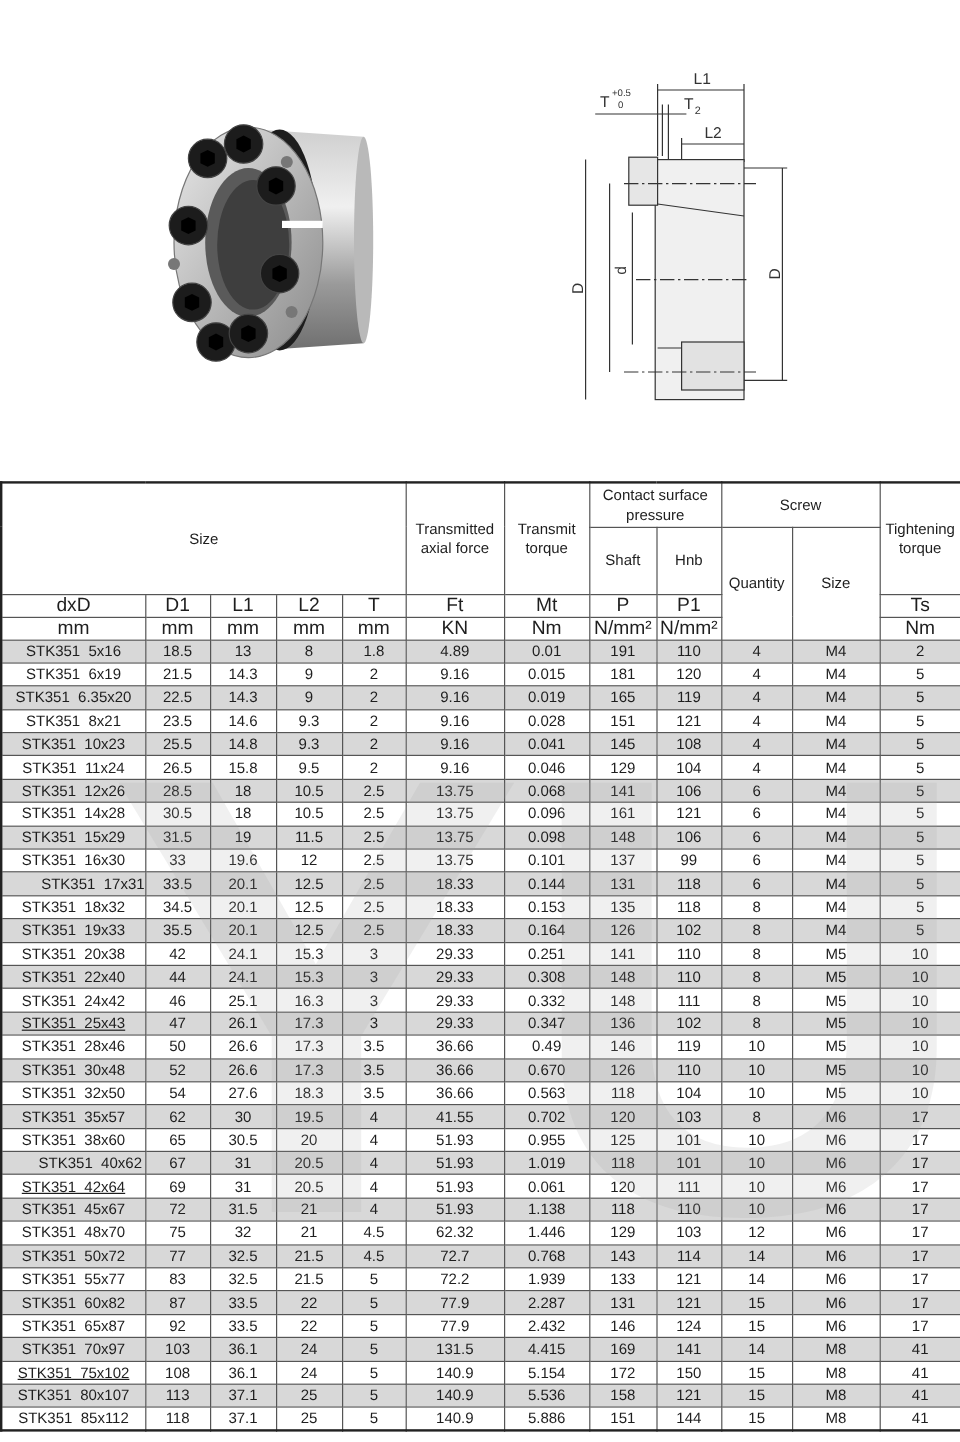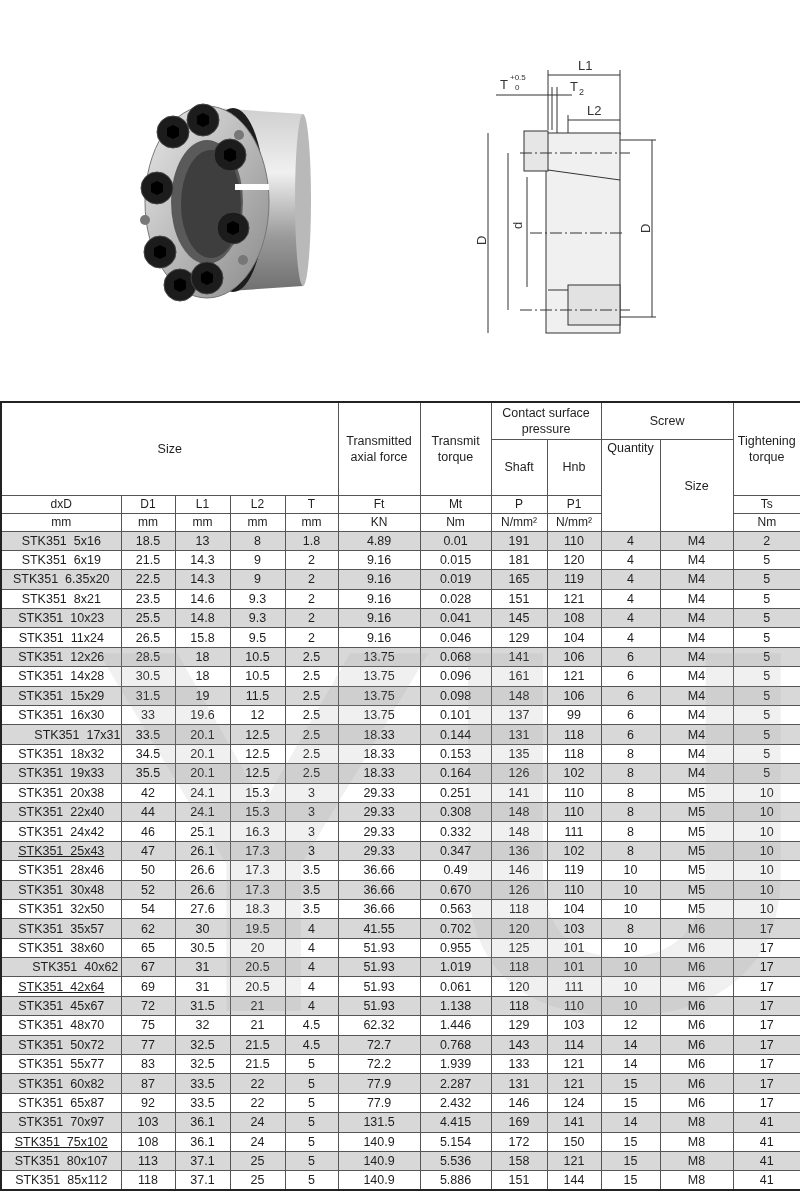--- a/index.html
+++ b/index.html
@@ -17,21 +17,21 @@
     font-family: "Liberation Sans", sans-serif; font-size: 12px; color: #1e1e1e;
     border: 2px solid #222;
   }
   table.spec td, table.spec th {
     border: 1px solid #555; text-align: center; vertical-align: middle;
     font-weight: normal; padding: 0; overflow: hidden; white-space: nowrap;
   }
   table.spec th { white-space: normal; line-height: 16px; font-size: 12.5px; }
   th.size-title { font-size: 19px; }
   tr.h1 th, tr.h2 th { }
-  tr.label-row td, tr.unit-row td { height: 18px; font-size: 12px; }
+  tr.label-row td, tr.unit-row td { height: 18px; font-size: 16px; }
   tbody tr.data-row td { height: 19.4px; font-size: 12.5px; }
   tbody tr.data-row:nth-child(odd) td { background: #d8d8d8; }
   tbody tr.data-row:nth-child(even) td { background: #ffffff; }
 
   .watermark {
     position: absolute; left: 0; top: 531px; width: 800px; height: 670px;
     pointer-events: none; overflow: hidden;
   }
   .watermark span {
     position: absolute; font-family: "Liberation Sans", sans-serif; font-weight: bold;
@@ -163,21 +163,21 @@
         <th class="size-title" colspan="5" rowspan="2">Size</th>
         <th rowspan="2">Transmitted axial force</th>
         <th rowspan="2">Transmit torque</th>
         <th colspan="2">Contact surface pressure</th>
         <th colspan="2">Screw</th>
         <th rowspan="2">Tightening torque</th>
       </tr>
       <tr class="h2" style="height:56px">
         <th>Shaft</th>
         <th>Hnb</th>
-        <th rowspan="3" style="vertical-align:top;">Quantity</th>
+        <th rowspan="3" style="vertical-align:top;padding-top:38px">Quantity</th>
         <th rowspan="3" style="vertical-align:top;padding-top:38px">Size</th>
       </tr>
       <tr class="label-row">
         <td>dxD</td>
         <td>D1</td>
         <td>L1</td>
         <td>L2</td>
         <td>T</td>
         <td>Ft</td>
         <td>Mt</td>

